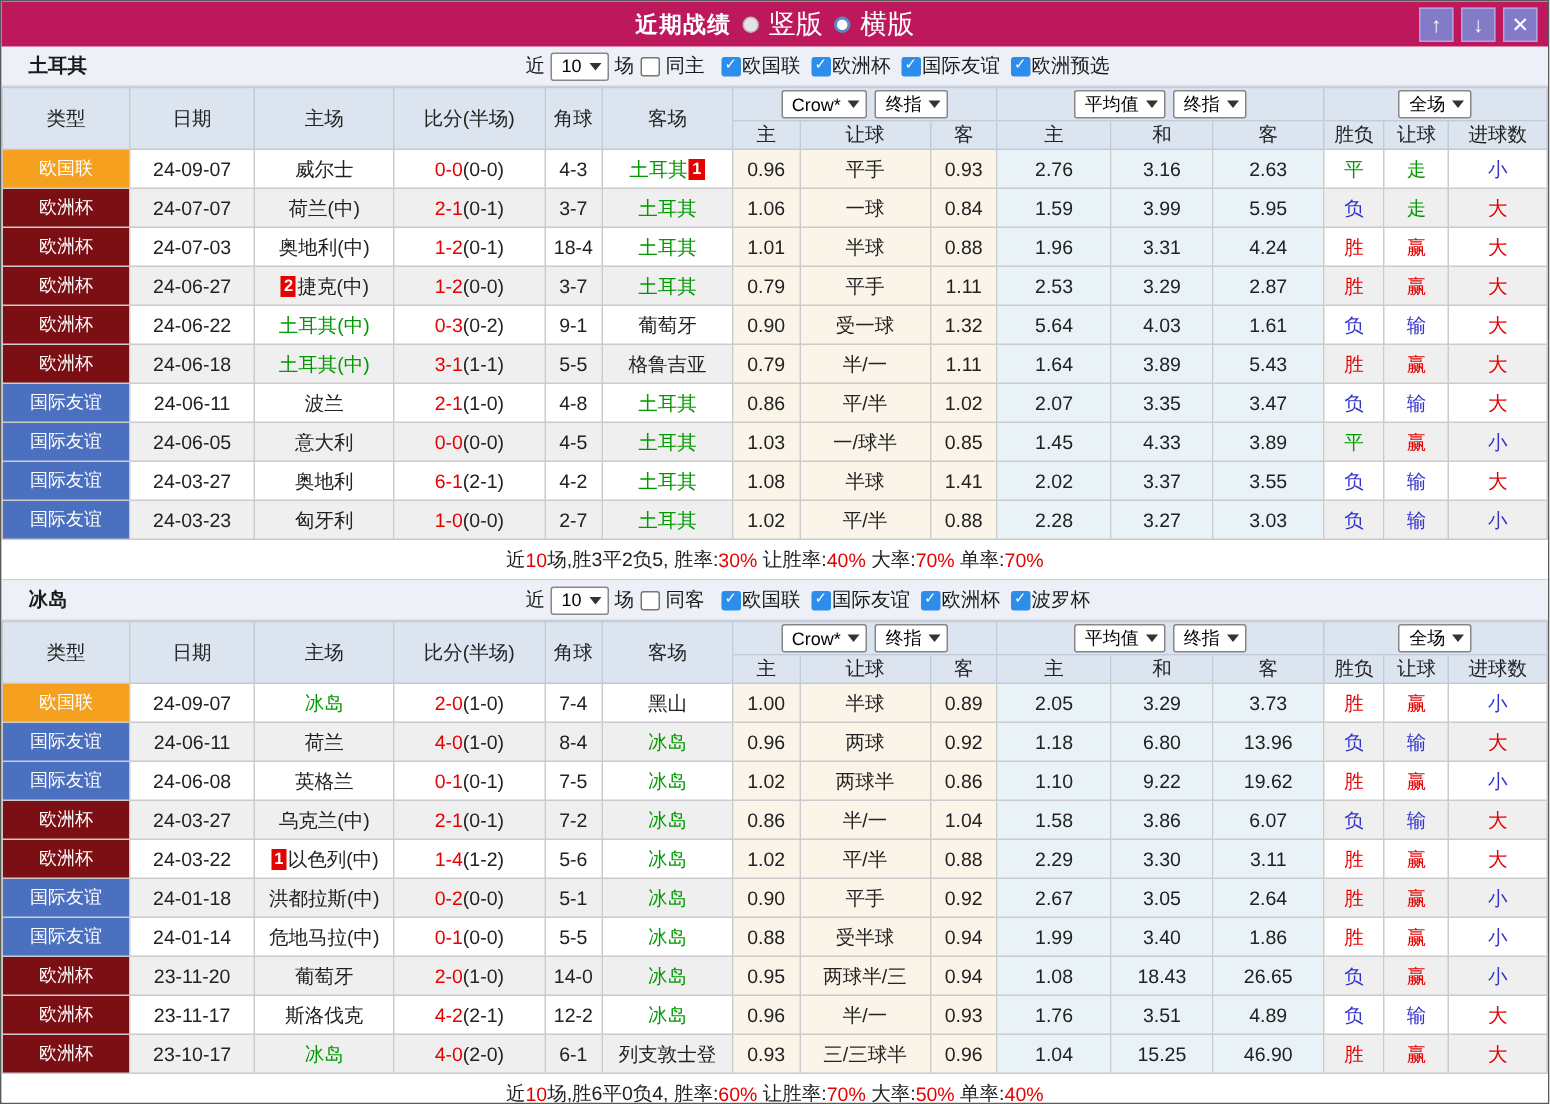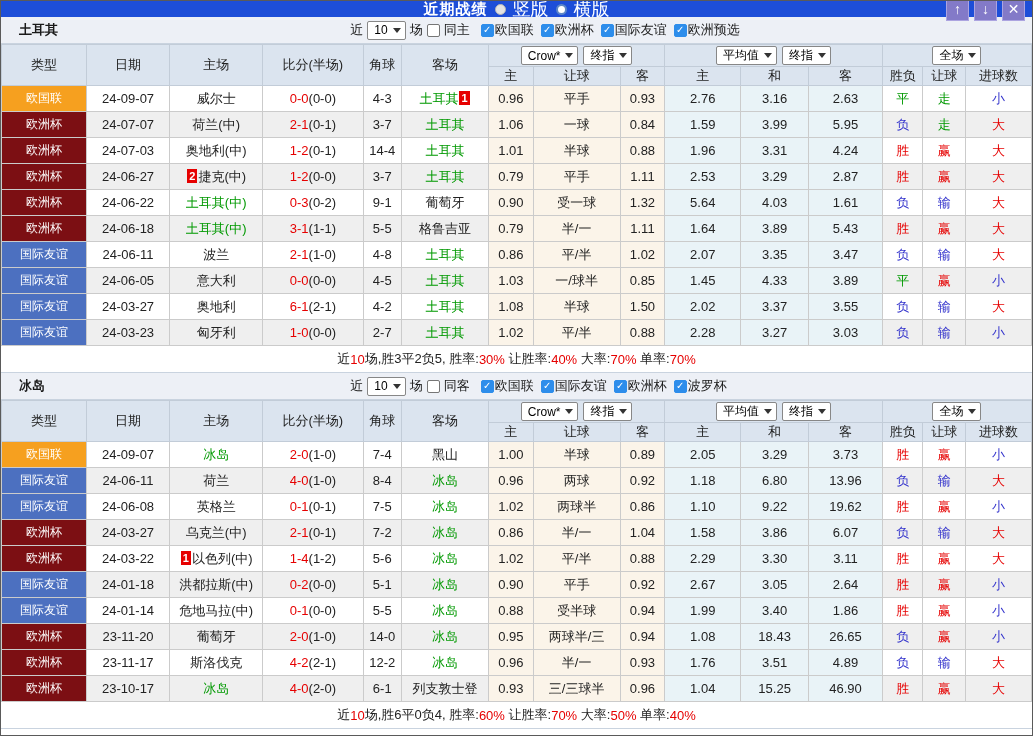--- a/index.html
+++ b/index.html
@@ -1,20 +1,20 @@
 <!DOCTYPE html>
 <html><head>
 <meta charset="utf-8">
 <style>
   html,body{margin:0;padding:0;}
   body{width:1033px;font-family:"Liberation Sans","DejaVu Sans",sans-serif;}
   .window{width:1033px;height:736px;box-sizing:border-box;border:1px solid #5a5a5a;background:#fff;overflow:hidden;}
 
   
-  .titlebar{height:16px;background:#1d4ed8;position:relative;display:flex;align-items:center;}
+  .titlebar{height:30px;background:#be185d;position:relative;display:flex;align-items:center;}
   .title-group{position:absolute;left:0;right:0;display:flex;justify-content:center;align-items:center;gap:7px;}
   .title{color:#fff;font-weight:bold;font-size:15px;letter-spacing:1px;}
   .radio{width:11px;height:11px;border-radius:50%;display:inline-block;box-sizing:border-box;}
   .radio.selected{background:#e3e3e3;border:1px solid #b5b5b5;}
   .radio.unselected{background:#fff;border:2px solid #5b86c8;}
   .radio-label{color:#fff;font-size:18px;}
   .win-buttons{margin-left:auto;display:flex;gap:5px;padding-right:7px;z-index:2;}
   .win-btn{width:23px;height:23px;background:#837AC8;border:1px solid #ACA4E0;color:#fff;font-weight:bold;
     display:flex;align-items:center;justify-content:center;font-size:14px;cursor:default;box-sizing:border-box;}
 
@@ -207,21 +207,21 @@
             <td class="col-avg">5.95</td>
             <td class="res" style="color: rgb(51, 51, 204);">负</td>
             <td class="res" style="color: rgb(0, 153, 0);">走</td>
             <td class="res" style="color: rgb(230, 0, 0);">大</td>
           </tr>
           <tr class="odd">
             <td class="type-badge" style="background: rgb(124, 15, 19);">欧洲杯</td>
             <td>24-07-03</td>
             <td><span class="team">奥地利(中)</span></td>
             <td><span class="score-ft">1-2</span><span class="score-ht">(0-1)</span></td>
-            <td>14-4</td>
+            <td>18-4</td>
             <td><span class="team self">土耳其</span></td>
             <td class="col-crow">1.01</td>
             <td class="col-crow">半球</td>
             <td class="col-crow">0.88</td>
             <td class="col-avg">1.96</td>
             <td class="col-avg">3.31</td>
             <td class="col-avg">4.24</td>
             <td class="res" style="color: rgb(230, 0, 0);">胜</td>
             <td class="res" style="color: rgb(230, 0, 0);">赢</td>
             <td class="res" style="color: rgb(230, 0, 0);">大</td>
@@ -313,21 +313,21 @@
           </tr>
           <tr class="odd">
             <td class="type-badge" style="background: rgb(76, 112, 192);">国际友谊</td>
             <td>24-03-27</td>
             <td><span class="team">奥地利</span></td>
             <td><span class="score-ft">6-1</span><span class="score-ht">(2-1)</span></td>
             <td>4-2</td>
             <td><span class="team self">土耳其</span></td>
             <td class="col-crow">1.08</td>
             <td class="col-crow">半球</td>
-            <td class="col-crow">1.50</td>
+            <td class="col-crow">1.41</td>
             <td class="col-avg">2.02</td>
             <td class="col-avg">3.37</td>
             <td class="col-avg">3.55</td>
             <td class="res" style="color: rgb(51, 51, 204);">负</td>
             <td class="res" style="color: rgb(51, 51, 204);">输</td>
             <td class="res" style="color: rgb(230, 0, 0);">大</td>
           </tr>
           <tr class="even">
             <td class="type-badge" style="background: rgb(76, 112, 192);">国际友谊</td>
             <td>24-03-23</td>

